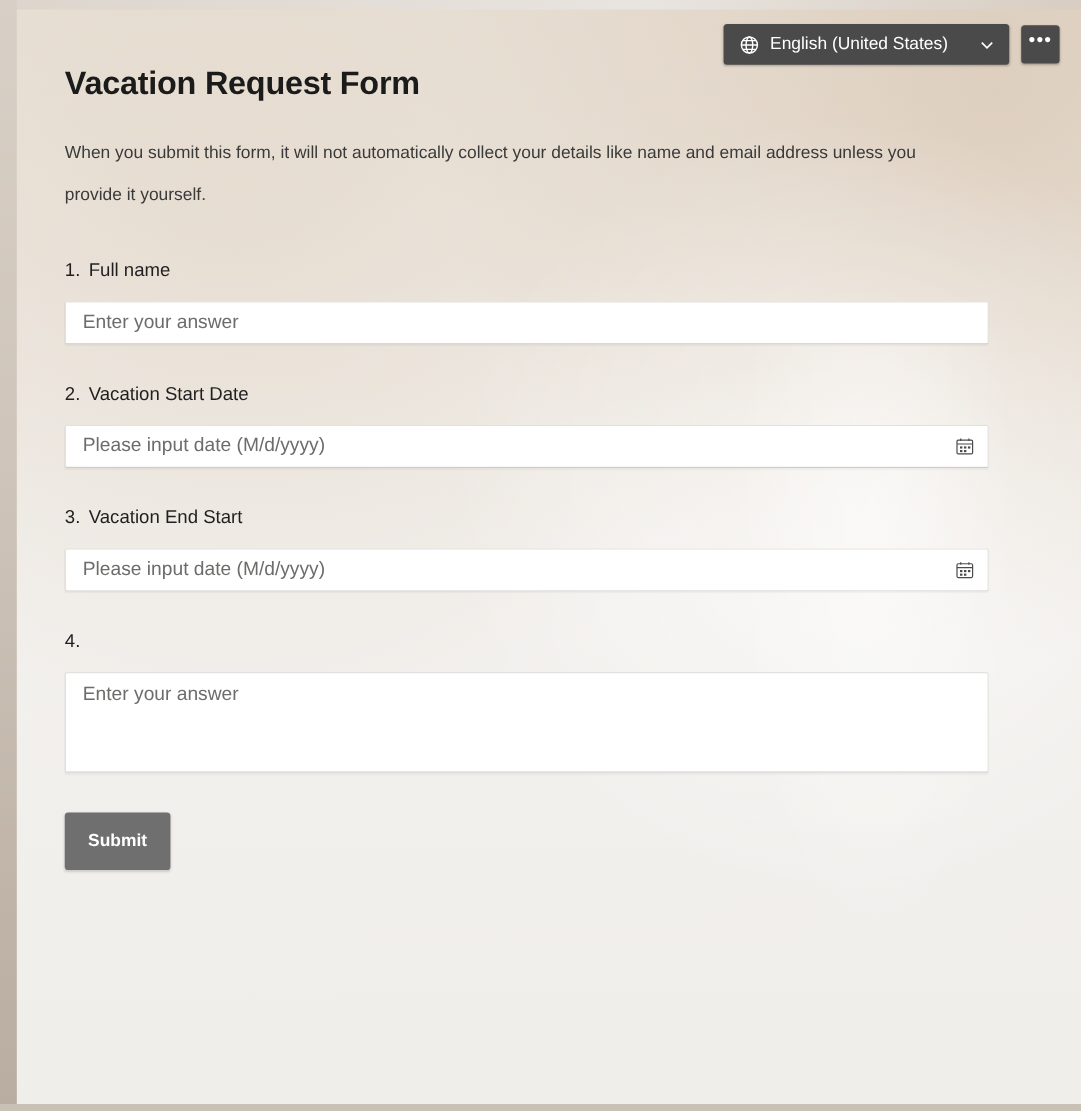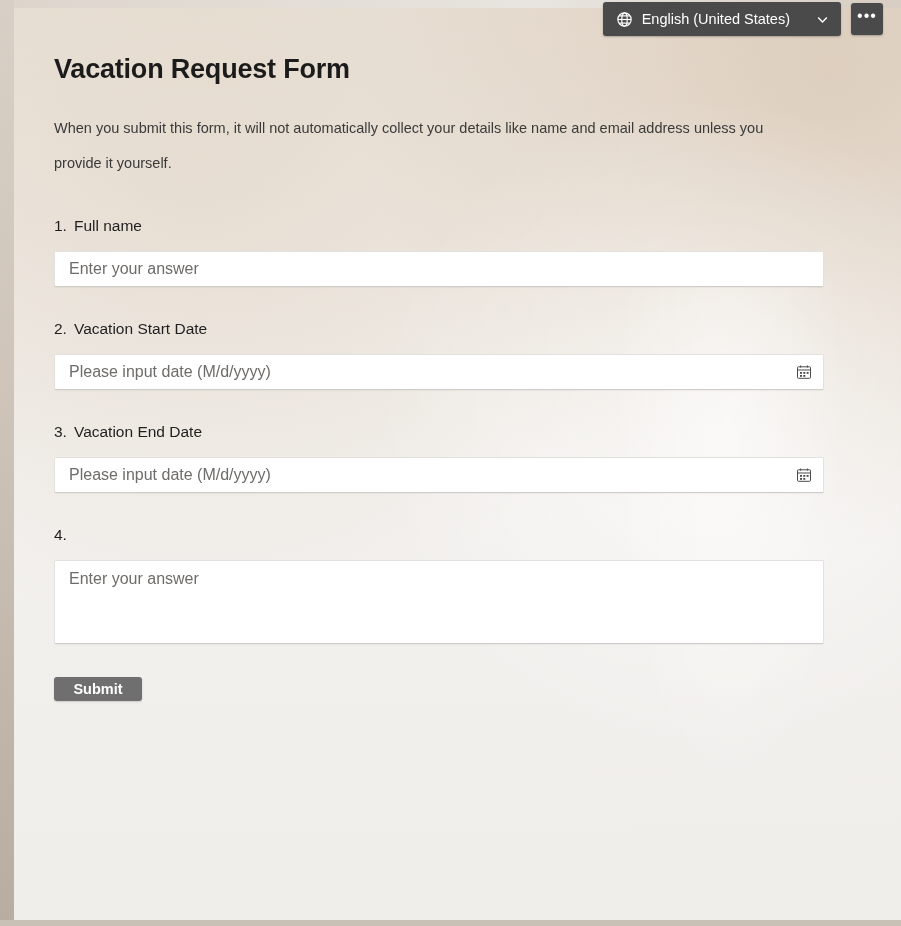--- a/index.html
+++ b/index.html
@@ -54,21 +54,21 @@
     top: 0;
     width: 901px;
     height: 8px;
     background: linear-gradient(90deg, #ddd5cc 0%, #e8e4df 60%, #d8cdc2 100%);
   }
 
   
   .topbar {
     position: absolute;
     right: 18px;
-    top: 2px;
+    top: 20px;
     display: flex;
     align-items: center;
     gap: 10px;
   }
   .lang-picker {
     display: flex;
     align-items: center;
     gap: 9px;
     height: 34px;
     padding: 0 12px 0 13px;
@@ -184,21 +184,21 @@
   }
   .print-note {
     font-size: 15.5px;
     color: #232323;
     margin: 44px 0 22px 0;
   }
   .submit-btn {
     display: inline-flex;
     align-items: center;
     justify-content: center;
-    height: 24px;
+    height: 48px;
     min-width: 88px;
     padding: 0 18px;
     background: #6f6f6f;
     color: #ffffff;
     font-size: 14.5px;
     font-weight: bold;
     border: none;
     border-radius: 3px;
     cursor: pointer;
     box-shadow: 0 1px 2px rgba(0,0,0,0.15);
@@ -275,21 +275,21 @@
             <rect x="4" y="11" width="2" height="1.8" fill="#4a4a4a" stroke="none"></rect>
             <rect x="7.3" y="11" width="2" height="1.8" fill="#4a4a4a" stroke="none"></rect>
           </svg>
         </span>
       </div>
     </div>
 
     <div class="question">
       <div class="q-label">
         <span class="q-num">3.</span>
-        <span>Vacation End Date</span>
+        <span>Vacation End Start</span>
       </div>
       <div class="field with-icon">
         <span class="ph">Please input date (M/d/yyyy)</span>
         <span class="cal-icon">
           <svg width="16" height="16" viewBox="0 0 16 16" fill="none" stroke="#4a4a4a" stroke-width="1">
             <rect x="1.5" y="2.8" width="13" height="11.5" rx="1"></rect>
             <line x1="1.5" y1="6" x2="14.5" y2="6"></line>
             <line x1="4.6" y1="1.5" x2="4.6" y2="3.6"></line>
             <line x1="11.4" y1="1.5" x2="11.4" y2="3.6"></line>
             <rect x="4" y="8" width="2" height="1.8" fill="#4a4a4a" stroke="none"></rect>

